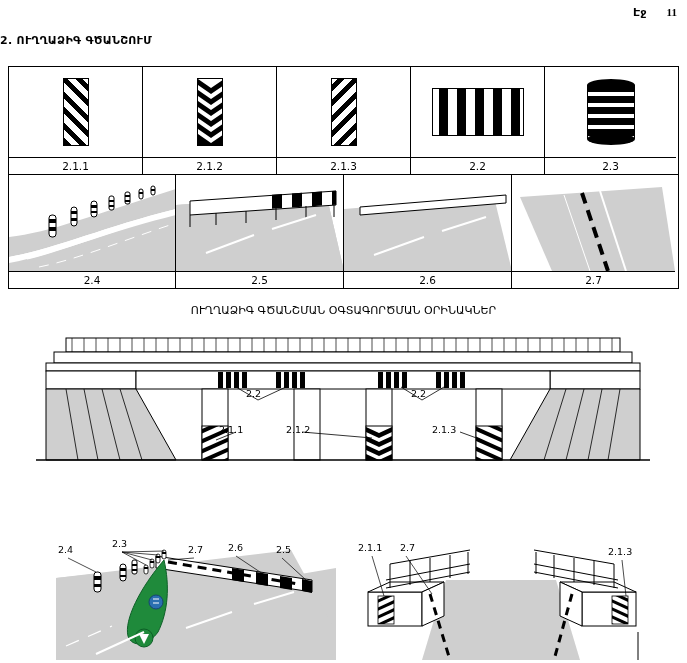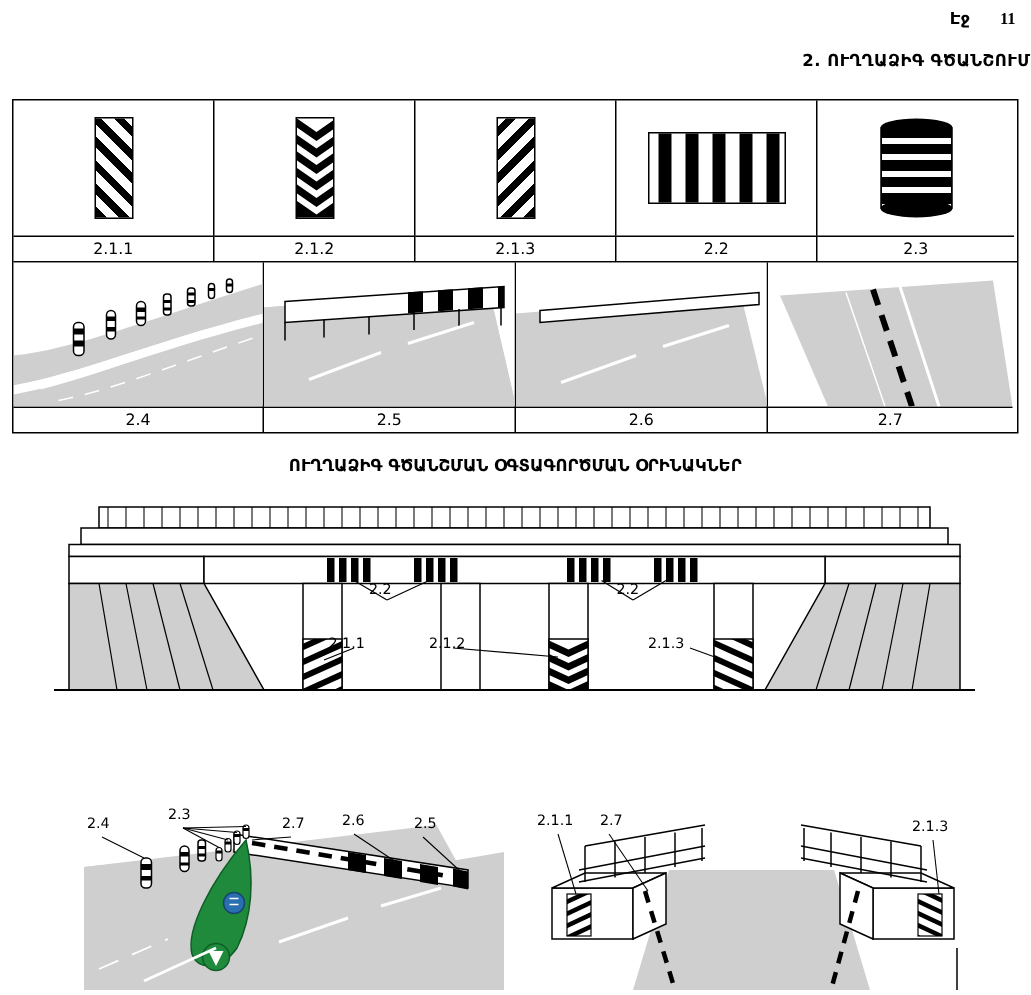--- a/index.html
+++ b/index.html
@@ -14,21 +14,21 @@
   }
   .page-head {
     position: absolute; top: 6px; right: 10px;
     font-size: 11px; font-weight: bold;
     font-family: "DejaVu Sans", sans-serif;
   }
   .page-head .pg { margin-left: 20px; font-family: "Liberation Serif", serif; }
 
   .section-title {
     position: absolute; top: 34px; left: 0; width: 687px;
-    text-align: right; font-size: 11px; font-weight: bold;
+    text-align: left; font-size: 11px; font-weight: bold;
     font-family: "DejaVu Sans", sans-serif;
     letter-spacing: .3px;
   }
 
   
   .tbl {
     position: absolute; left: 8px; top: 66px; width: 671px;
     border: 1px solid #000;
   }
   .row { display: flex; }
@@ -75,21 +75,21 @@
      border-left:1px solid #000; border-right:1px solid #000;
      background-image: repeating-linear-gradient(to bottom,#000 0 7px,#fff 7px 11px);
   }
   .s23 .top, .s23 .bot { position:absolute; left:0; width:48px; height:12px; border-radius:50%; }
   .s23 .top { top:0; background:#000; }
   .s23 .bot { bottom:0; background:#000; }
 
   
   .sub-title {
     position:absolute; top: 304px; left: 0; width: 687px; text-align:center;
-    font-size: 11px; font-weight: bold; font-family: "DejaVu Sans", sans-serif;
+    font-size: 11px; font-weight: normal; font-family: "DejaVu Sans", sans-serif;
   }
 
   .bridge { position:absolute; left: 36px; top: 330px; width: 614px; height: 155px; }
 
   .callout { position:absolute; font-size: 9.5px; font-family:"DejaVu Sans", sans-serif; }
 
   .lower-left { position:absolute; left: 36px; top: 520px; width: 300px; height: 140px; }
   .lower-right { position:absolute; left: 350px; top: 520px; width: 300px; height: 140px; }
 
   svg { display:block; }

